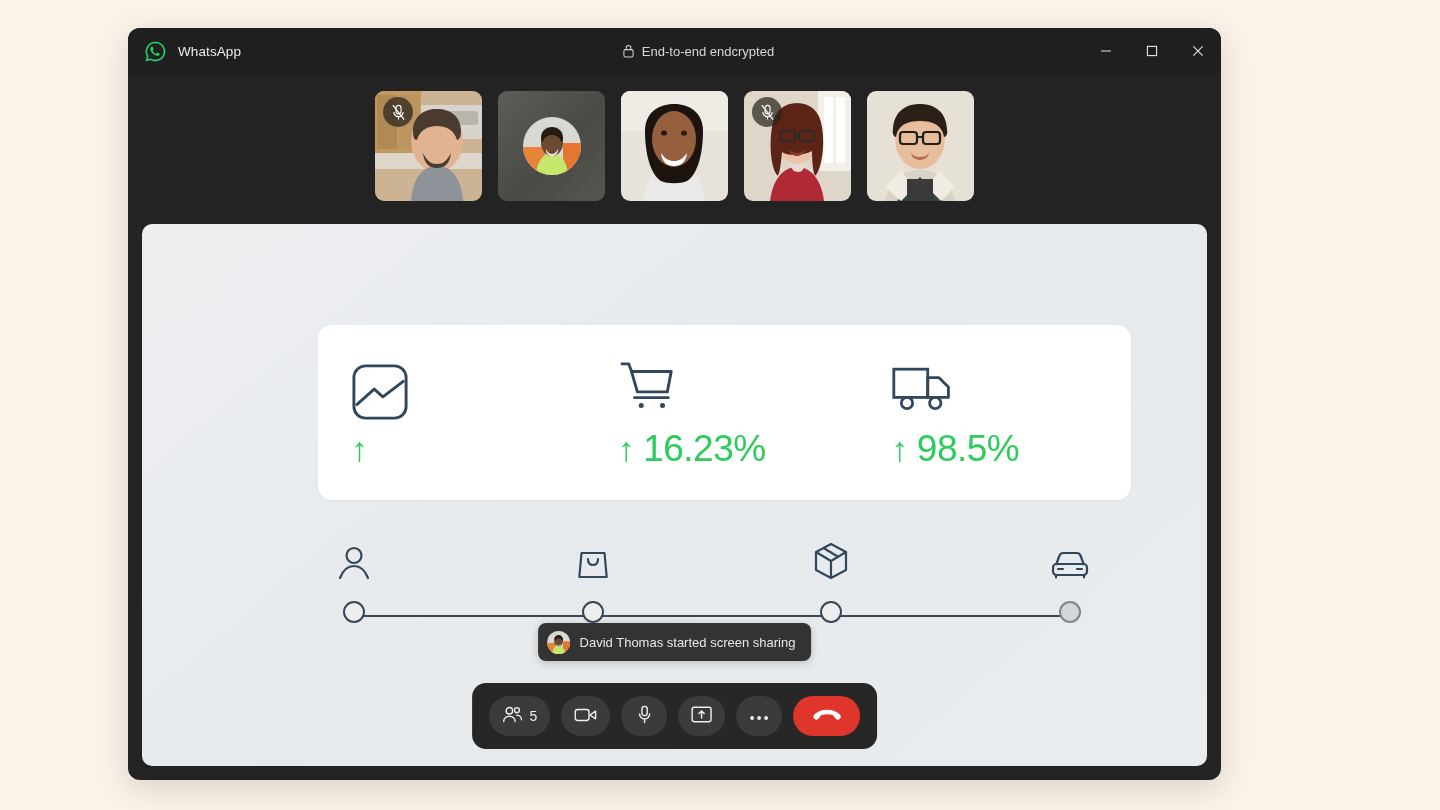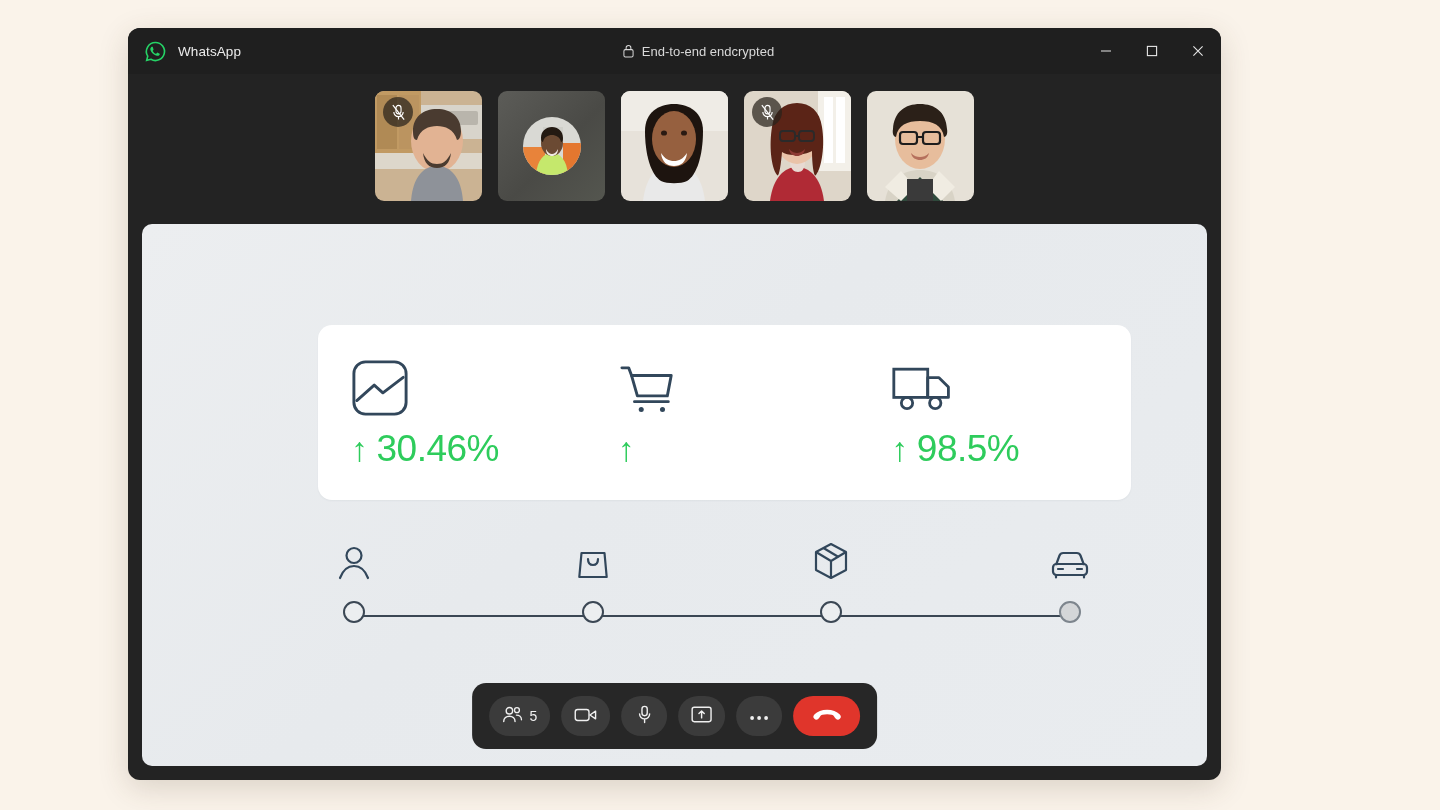--- a/index.html
+++ b/index.html
@@ -324,36 +324,36 @@
 
       <div class="metric">
         <div class="metric-icon">
           <svg width="58" height="58" viewBox="0 0 60 60">
             <rect x="3" y="3" width="54" height="54" rx="12" fill="none" stroke="#32475b" stroke-width="3"></rect>
             <path d="M6 43 24 27l9 8 21-16" fill="none" stroke="#32475b" stroke-width="3" stroke-linecap="round" stroke-linejoin="round"></path>
           </svg>
         </div>
         <div class="metric-value">
           <span class="metric-arrow">↑</span>
-          <span>30.46%</span>
         </div>
       </div>
 
       <div class="metric">
         <div class="metric-icon">
           <svg width="60" height="58" viewBox="0 0 62 60">
             <path d="M4 5h7l3 8" fill="none" stroke="#32475b" stroke-width="3" stroke-linecap="round" stroke-linejoin="round"></path>
             <path d="M14 13h41l-4 21H20z" fill="none" stroke="#32475b" stroke-width="3" stroke-linejoin="round"></path>
             <path d="M17 40h35" fill="none" stroke="#32475b" stroke-width="3" stroke-linecap="round"></path>
             <circle cx="24" cy="48" r="2.6" fill="#32475b"></circle>
             <circle cx="46" cy="48" r="2.6" fill="#32475b"></circle>
           </svg>
         </div>
         <div class="metric-value">
           <span class="metric-arrow">↑</span>
+          <span>16.23%</span>
         </div>
       </div>
 
       <div class="metric">
         <div class="metric-icon">
           <svg width="64" height="56" viewBox="0 0 68 58">
             <rect x="3" y="9" width="36" height="30" fill="none" stroke="#32475b" stroke-width="3"></rect>
             <path d="M39 18h12l10 10v11H39z" fill="none" stroke="#32475b" stroke-width="3" stroke-linejoin="round"></path>
             <circle cx="17" cy="45" r="6" fill="none" stroke="#32475b" stroke-width="3"></circle>
             <circle cx="47" cy="45" r="6" fill="none" stroke="#32475b" stroke-width="3"></circle>
@@ -398,20 +398,34 @@
       </div>
       <div class="tl-track">
         <div class="tl-line"></div>
         <div class="tl-node" style="left:0%"></div>
         <div class="tl-node" style="left:33.33%"></div>
         <div class="tl-node" style="left:66.66%"></div>
         <div class="tl-node filled" style="left:100%"></div>
       </div>
     </div>
 
+    <div class="toast">
+      <span class="toast-avatar">
+        <svg width="23" height="23" viewBox="0 0 58 58">
+          <rect width="58" height="58" fill="#d9d9d4"></rect>
+          <rect x="0" y="30" width="22" height="28" fill="#e8833a"></rect>
+          <rect x="40" y="26" width="18" height="32" fill="#e4772f"></rect>
+          <path d="M13 58c1-15 8-22 16-22s15 7 16 22z" fill="#c5e86c"></path>
+          <ellipse cx="29" cy="26" rx="11" ry="13" fill="#6b4a33"></ellipse>
+          <path d="M18 21c0-7 5-11 11-11s11 4 11 11c0 3-1 4-2 4-1-5-5-7-9-7s-8 2-9 7c-1 0-2-1-2-4z" fill="#241a12"></path>
+          <path d="M23 32c2 4 4 5 6 5s4-1 6-5c0 5-3 7-6 7s-6-2-6-7z" fill="#f2ece4"></path>
+        </svg>
+      </span>
+      <span class="toast-text">David Thomas started screen sharing</span>
+    </div>
 
     <div class="controls">
 
       <button class="ctrl">
         <span>
           <svg width="21" height="17" viewBox="0 0 22 18">
             <circle cx="7.6" cy="5" r="3.4" fill="none" stroke="#f0f0f0" stroke-width="1.5"></circle>
             <path d="M1.6 16.4c0-3.4 2.7-5.6 6-5.6s6 2.2 6 5.6" fill="none" stroke="#f0f0f0" stroke-width="1.5" stroke-linecap="round"></path>
             <circle cx="15.6" cy="4.4" r="2.6" fill="none" stroke="#f0f0f0" stroke-width="1.4"></circle>
             <path d="M15 9.6c3 0 5.4 2 5.4 5" fill="none" stroke="#f0f0f0" stroke-width="1.4" stroke-linecap="round"></path>

